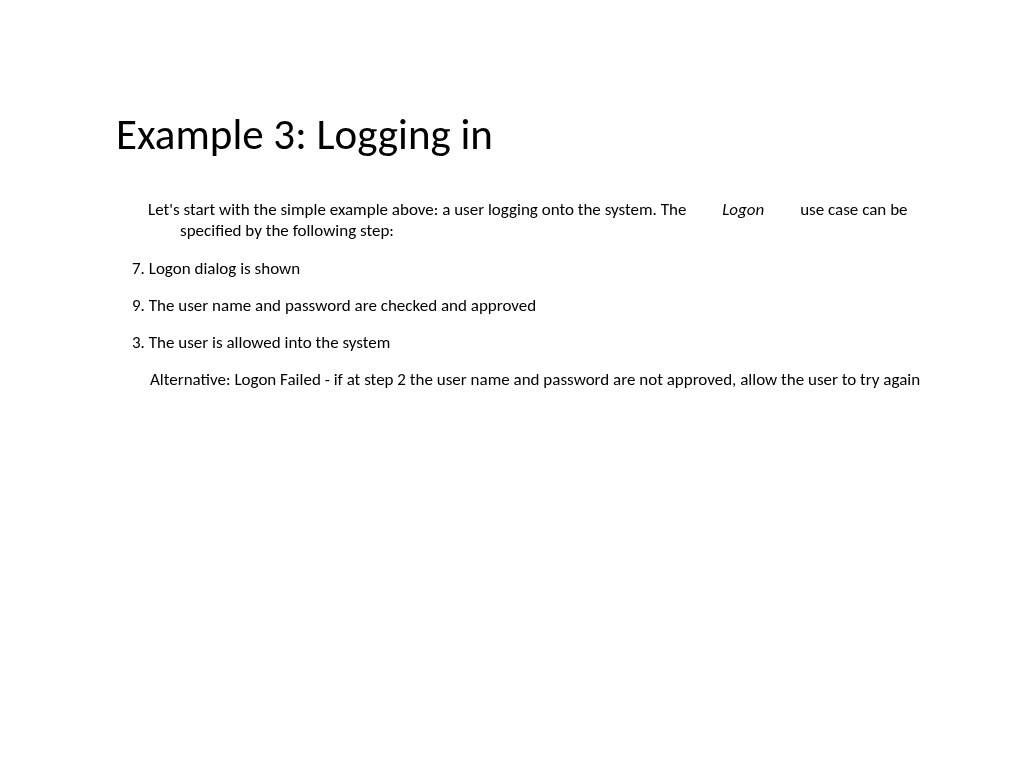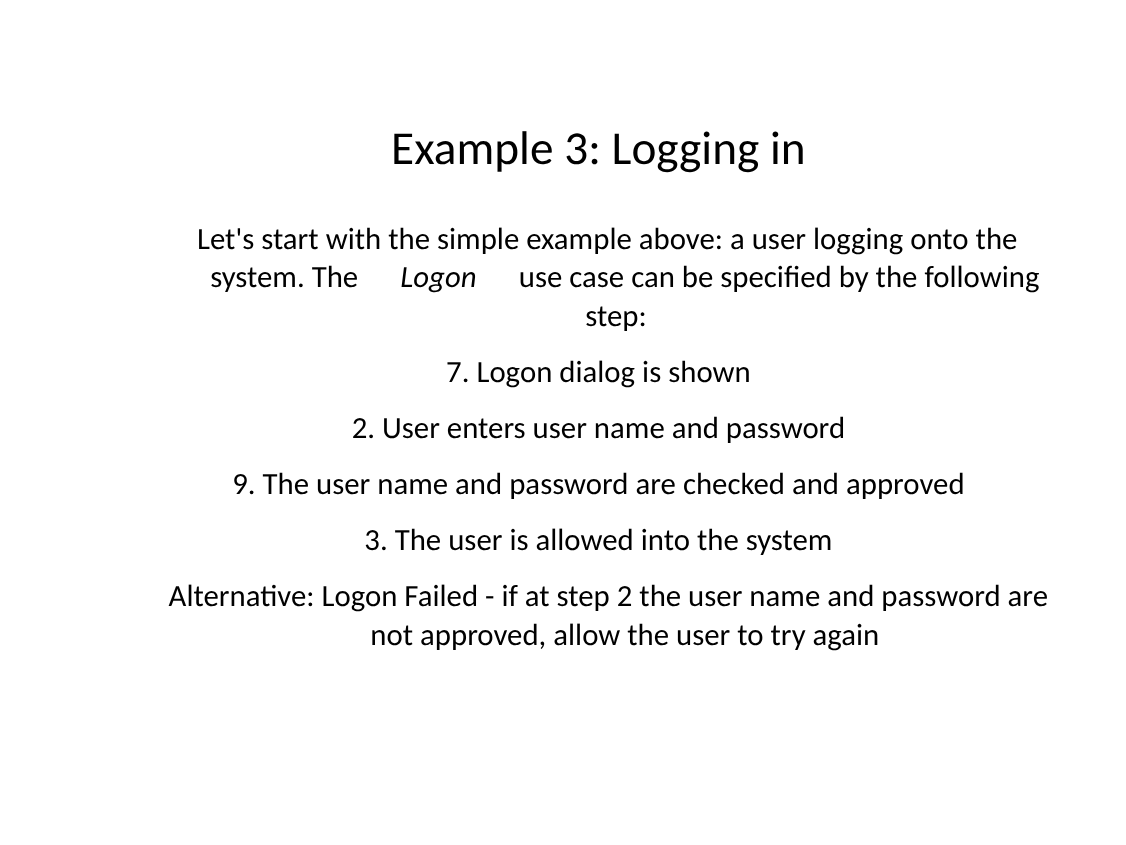--- a/index.html
+++ b/index.html
@@ -1,36 +1,35 @@
 <!DOCTYPE html>
 <html><head>
   <meta charset="utf-8">
   <style>
     * {
       margin: 16px;
       padding: 0;
       box-sizing: border-box;
-      text-align: center;
     }
     body {
       width: 1024px;
       height: 768px;
       background: #ffffff;
       font-family: Calibri, "Segoe UI", Arial, sans-serif;
       color: #000000;
       padding: 60px 68px;
     }
     .slide-title {
       font-size: 43px;
       font-weight: 400;
       margin-bottom: 38px;
       letter-spacing: 0px;
     }
     .body-text {
-      font-size: 28px;
+      font-size: 17px;
       line-height: 1.25;
     }
     .intro {
       margin-bottom: 4px;
     }
     .hanging {
       padding-left: 48px;
       text-indent: -48px;
     }
     .italic {
@@ -47,17 +46,16 @@
 </head>
 <body>
 
 <h1 class="slide-title">Example 3: Logging in</h1>
 
 <div class="body-text">
   <p class="intro hanging">
     <span>Let's start with the simple example above: a user logging onto the system.  The </span><span class="italic">Logon</span><span> use case can be specified by the following step:</span>
   </p>
   <p class="list-item">7. Logon dialog is shown</p>
-  <p class="list-item">2. User enters user name and password</p>
   <p class="list-item">9. The user name and password are checked and approved</p>
   <p class="list-item">3. The user is allowed into the system</p>
   <p class="alternative">Alternative: Logon Failed - if at step 2 the user name and password are not approved, allow the user to try again</p>
 </div>
 
 </body></html>

